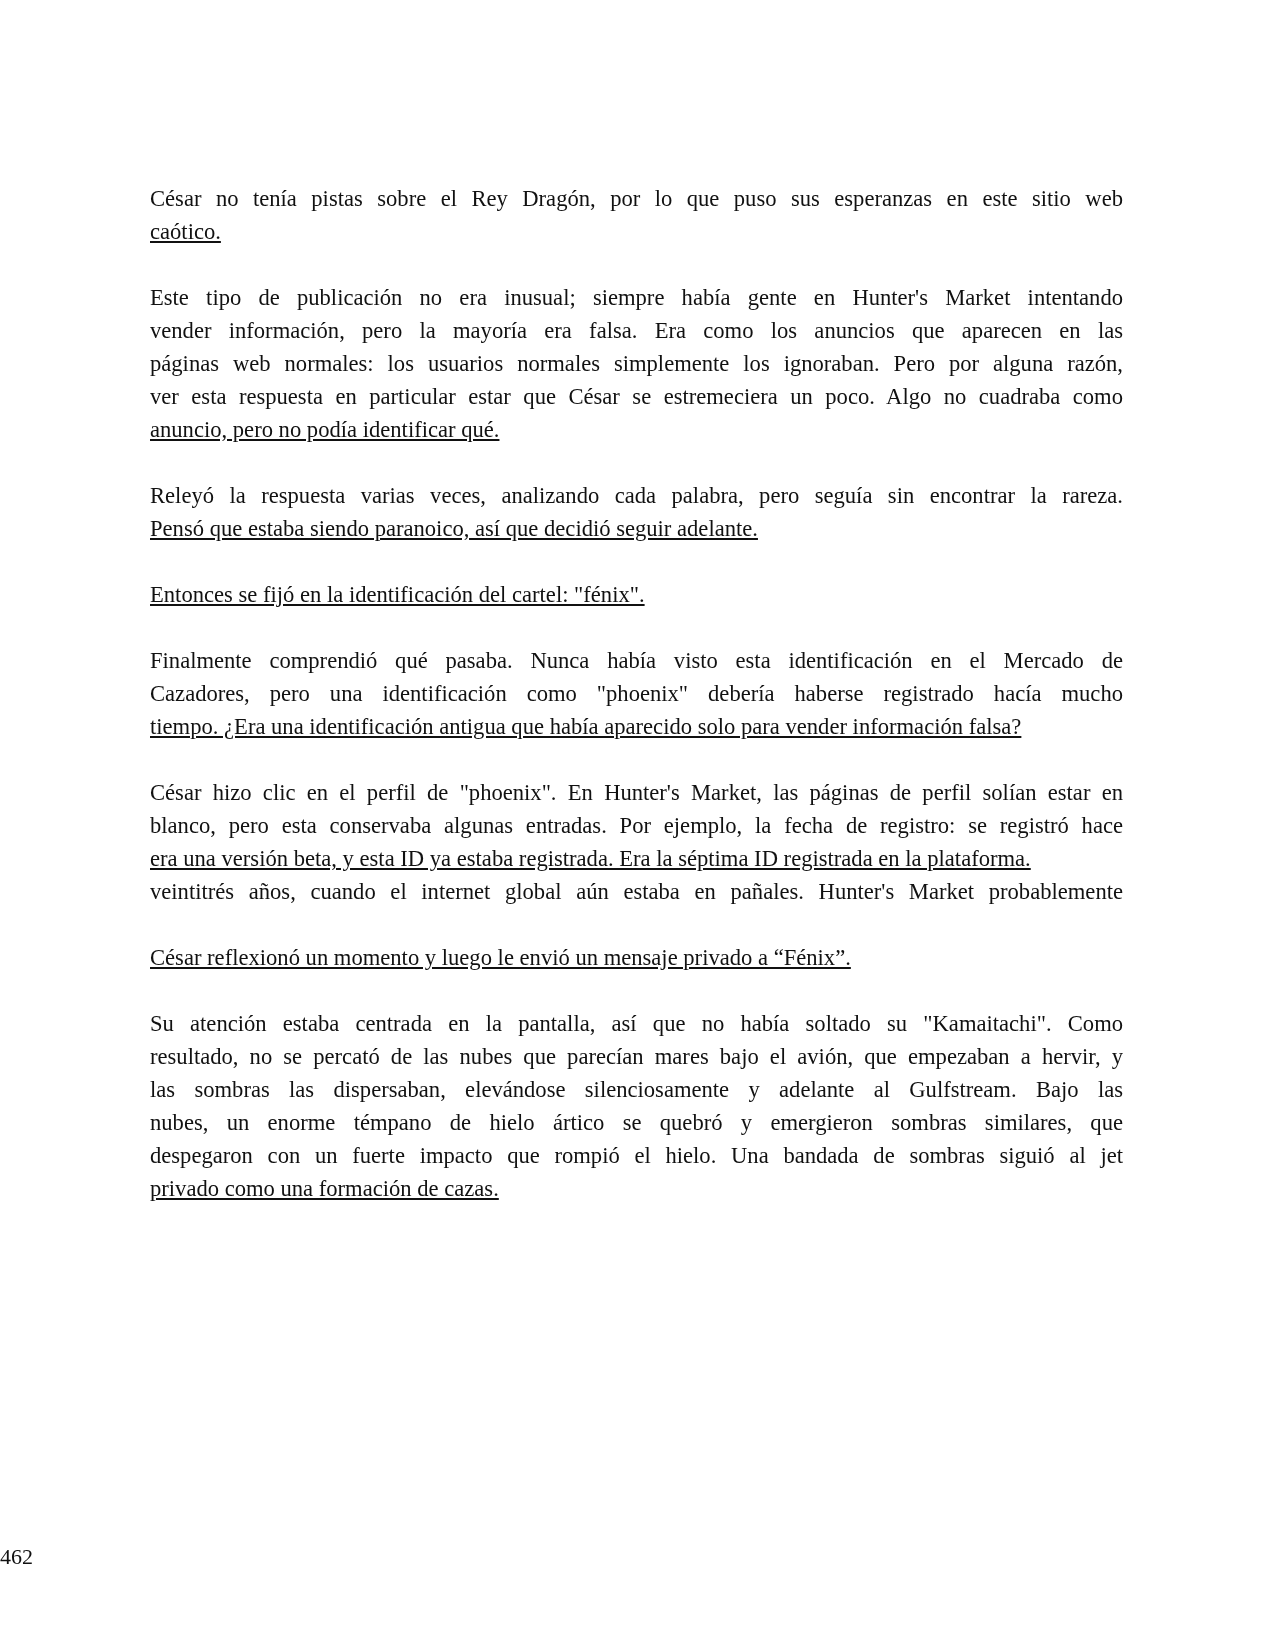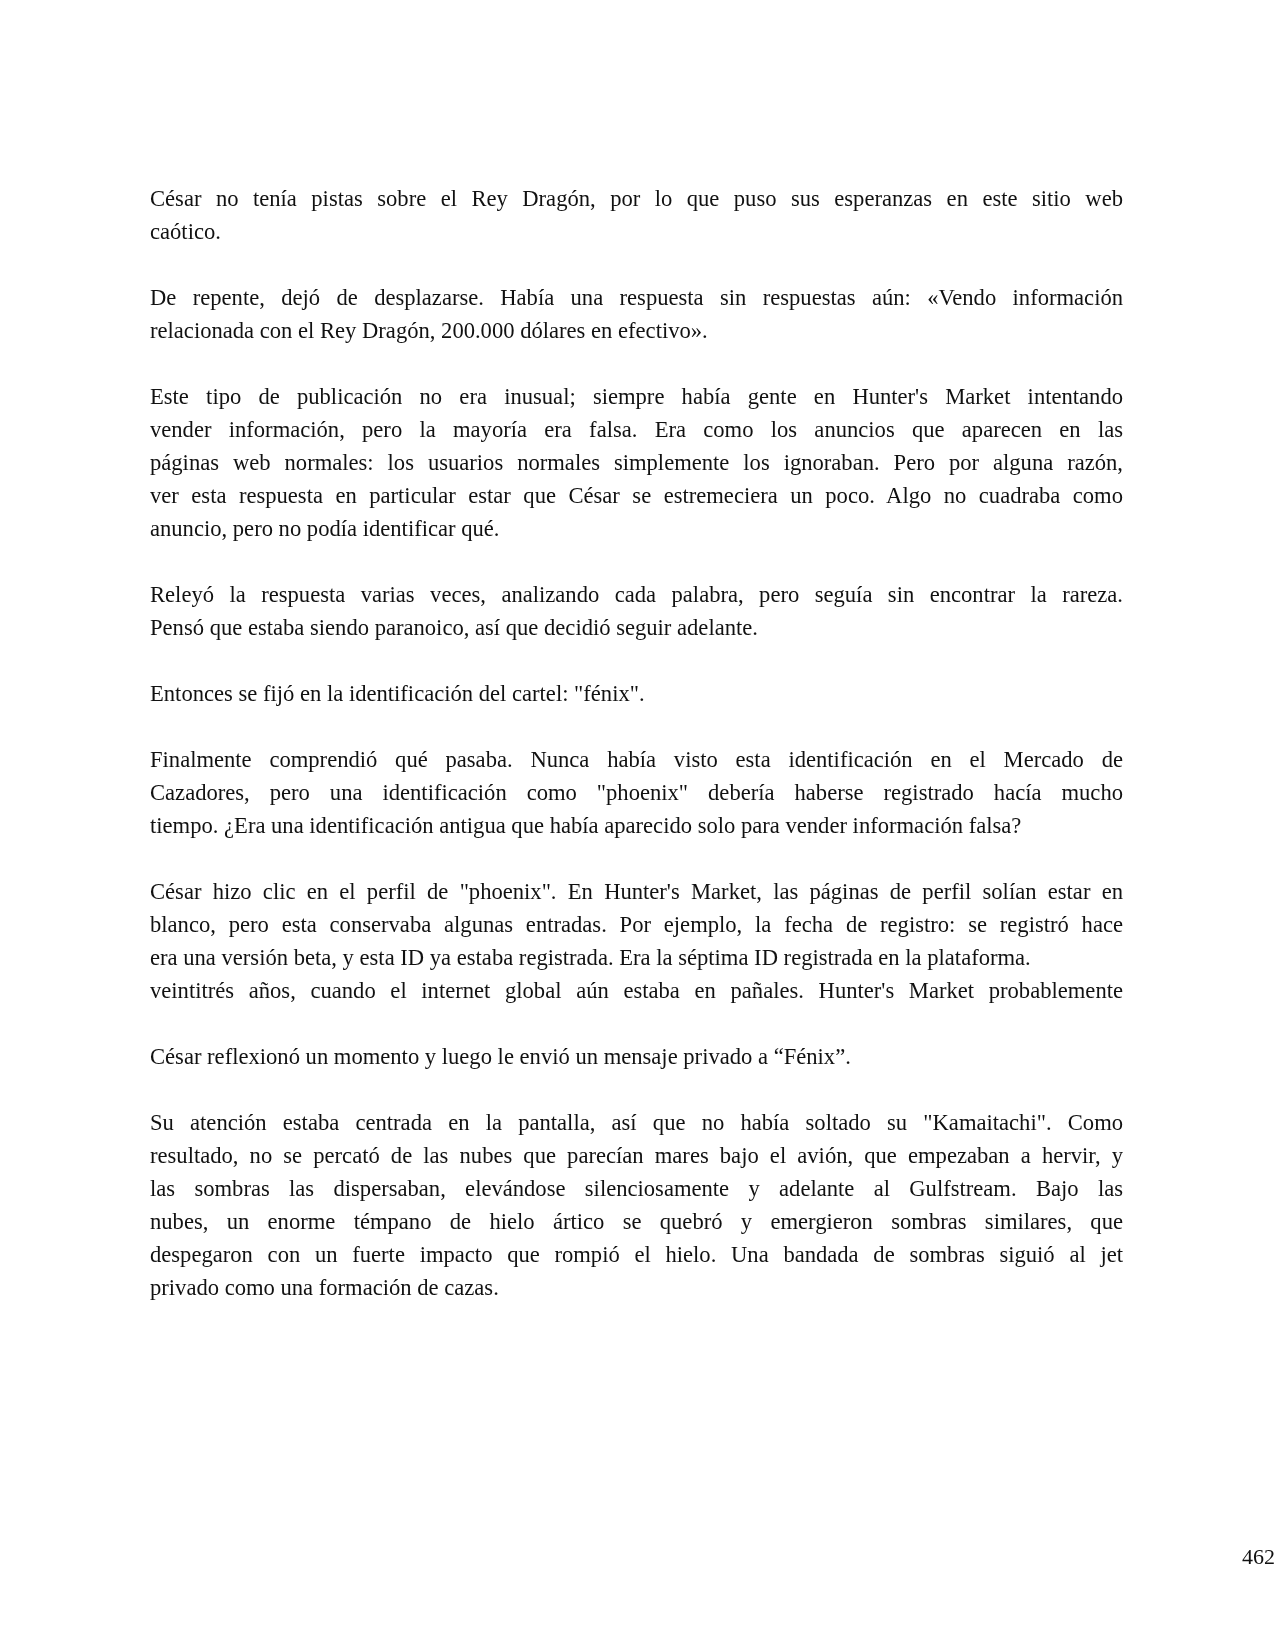--- a/index.html
+++ b/index.html
@@ -36,46 +36,43 @@
     .line {
       display: block;
       white-space: nowrap;
       text-align: justify;
       text-align-last: justify;
       height: 33px;
     }
     .line.last {
       text-align: center;
       text-align-last: left;
+      text-decoration: underline;
     }
     .page-number {
       position: absolute;
       left: 0;
       width: 1275px;
       top: 1540px;
-      text-align: right;
+      text-align: left;
       font-size: 22px;
       line-height: 33px;
     }
   </style>
 </head>
 <body>
 
 <div class="page">
   <div class="body-text">
 
     <p class="para">
       <span class="line">César no tenía pistas sobre el Rey Dragón, por lo que puso sus esperanzas en este sitio web</span>
       <span class="line last">caótico.</span>
     </p>
 
-    <p class="para">
-      <span class="line">De repente, dejó de desplazarse. Había una respuesta sin respuestas aún: «Vendo información</span>
-      <span class="line last">relacionada con el Rey Dragón, 200.000 dólares en efectivo».</span>
-    </p>
 
     <p class="para">
       <span class="line">Este tipo de publicación no era inusual; siempre había gente en Hunter's Market intentando</span>
       <span class="line">vender información, pero la mayoría era falsa. Era como los anuncios que aparecen en las</span>
       <span class="line">páginas web normales: los usuarios normales simplemente los ignoraban. Pero por alguna razón,</span>
       <span class="line">ver esta respuesta en particular estar que César se estremeciera un poco. Algo no cuadraba como</span>
       <span class="line last">anuncio, pero no podía identificar qué.</span>
     </p>
 
     <p class="para">

